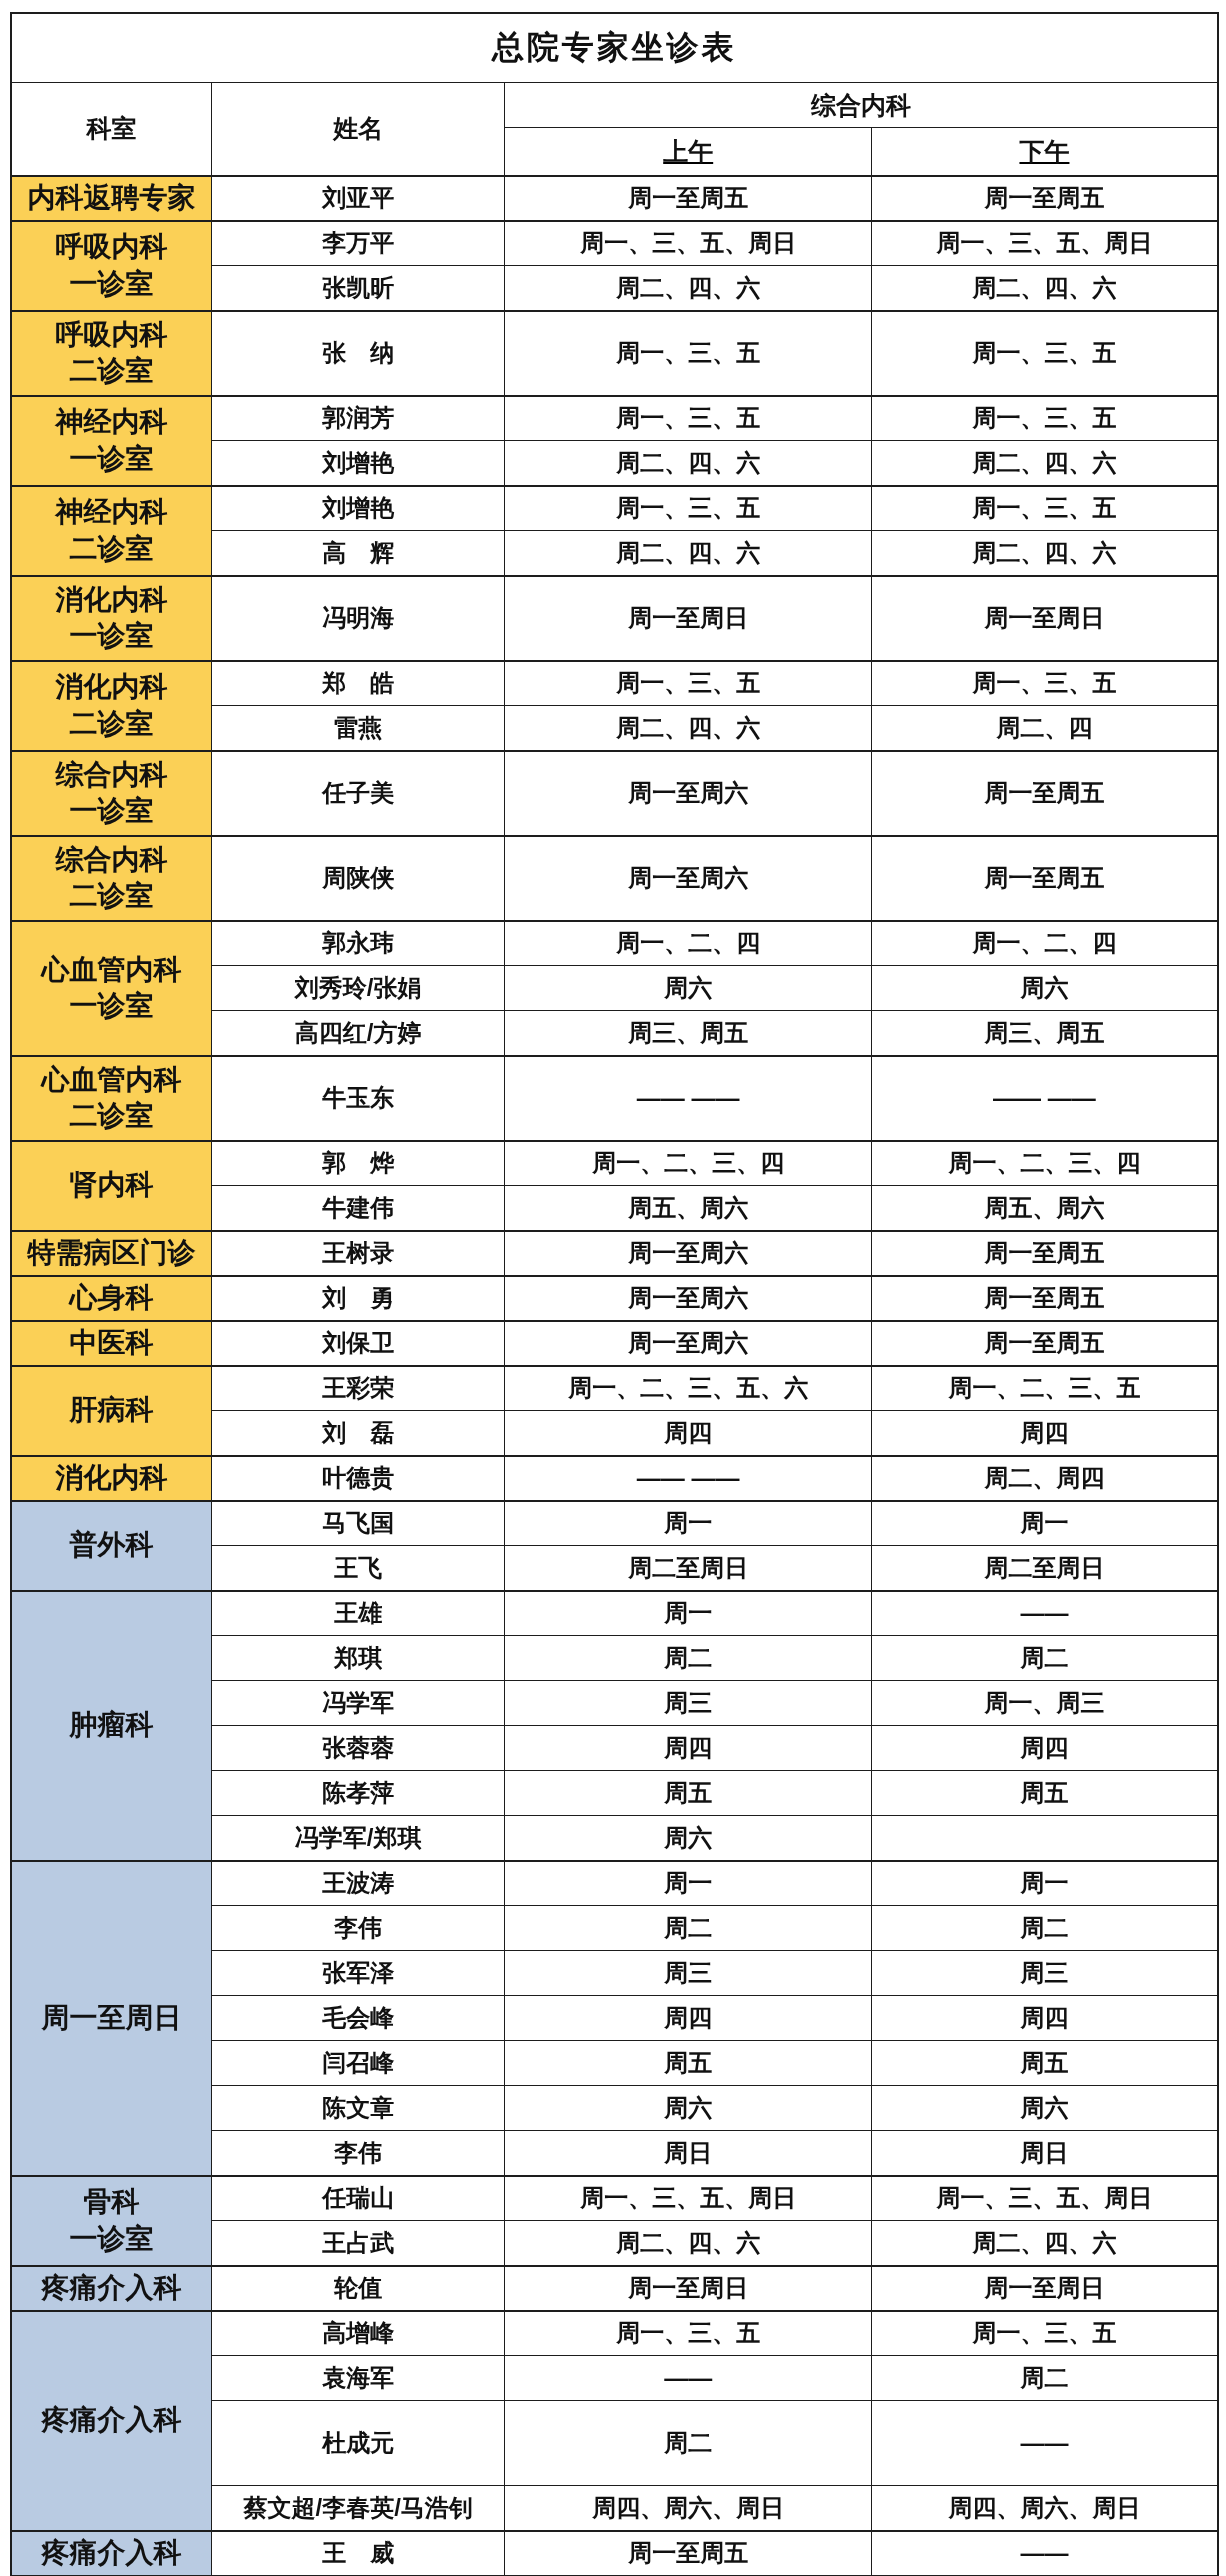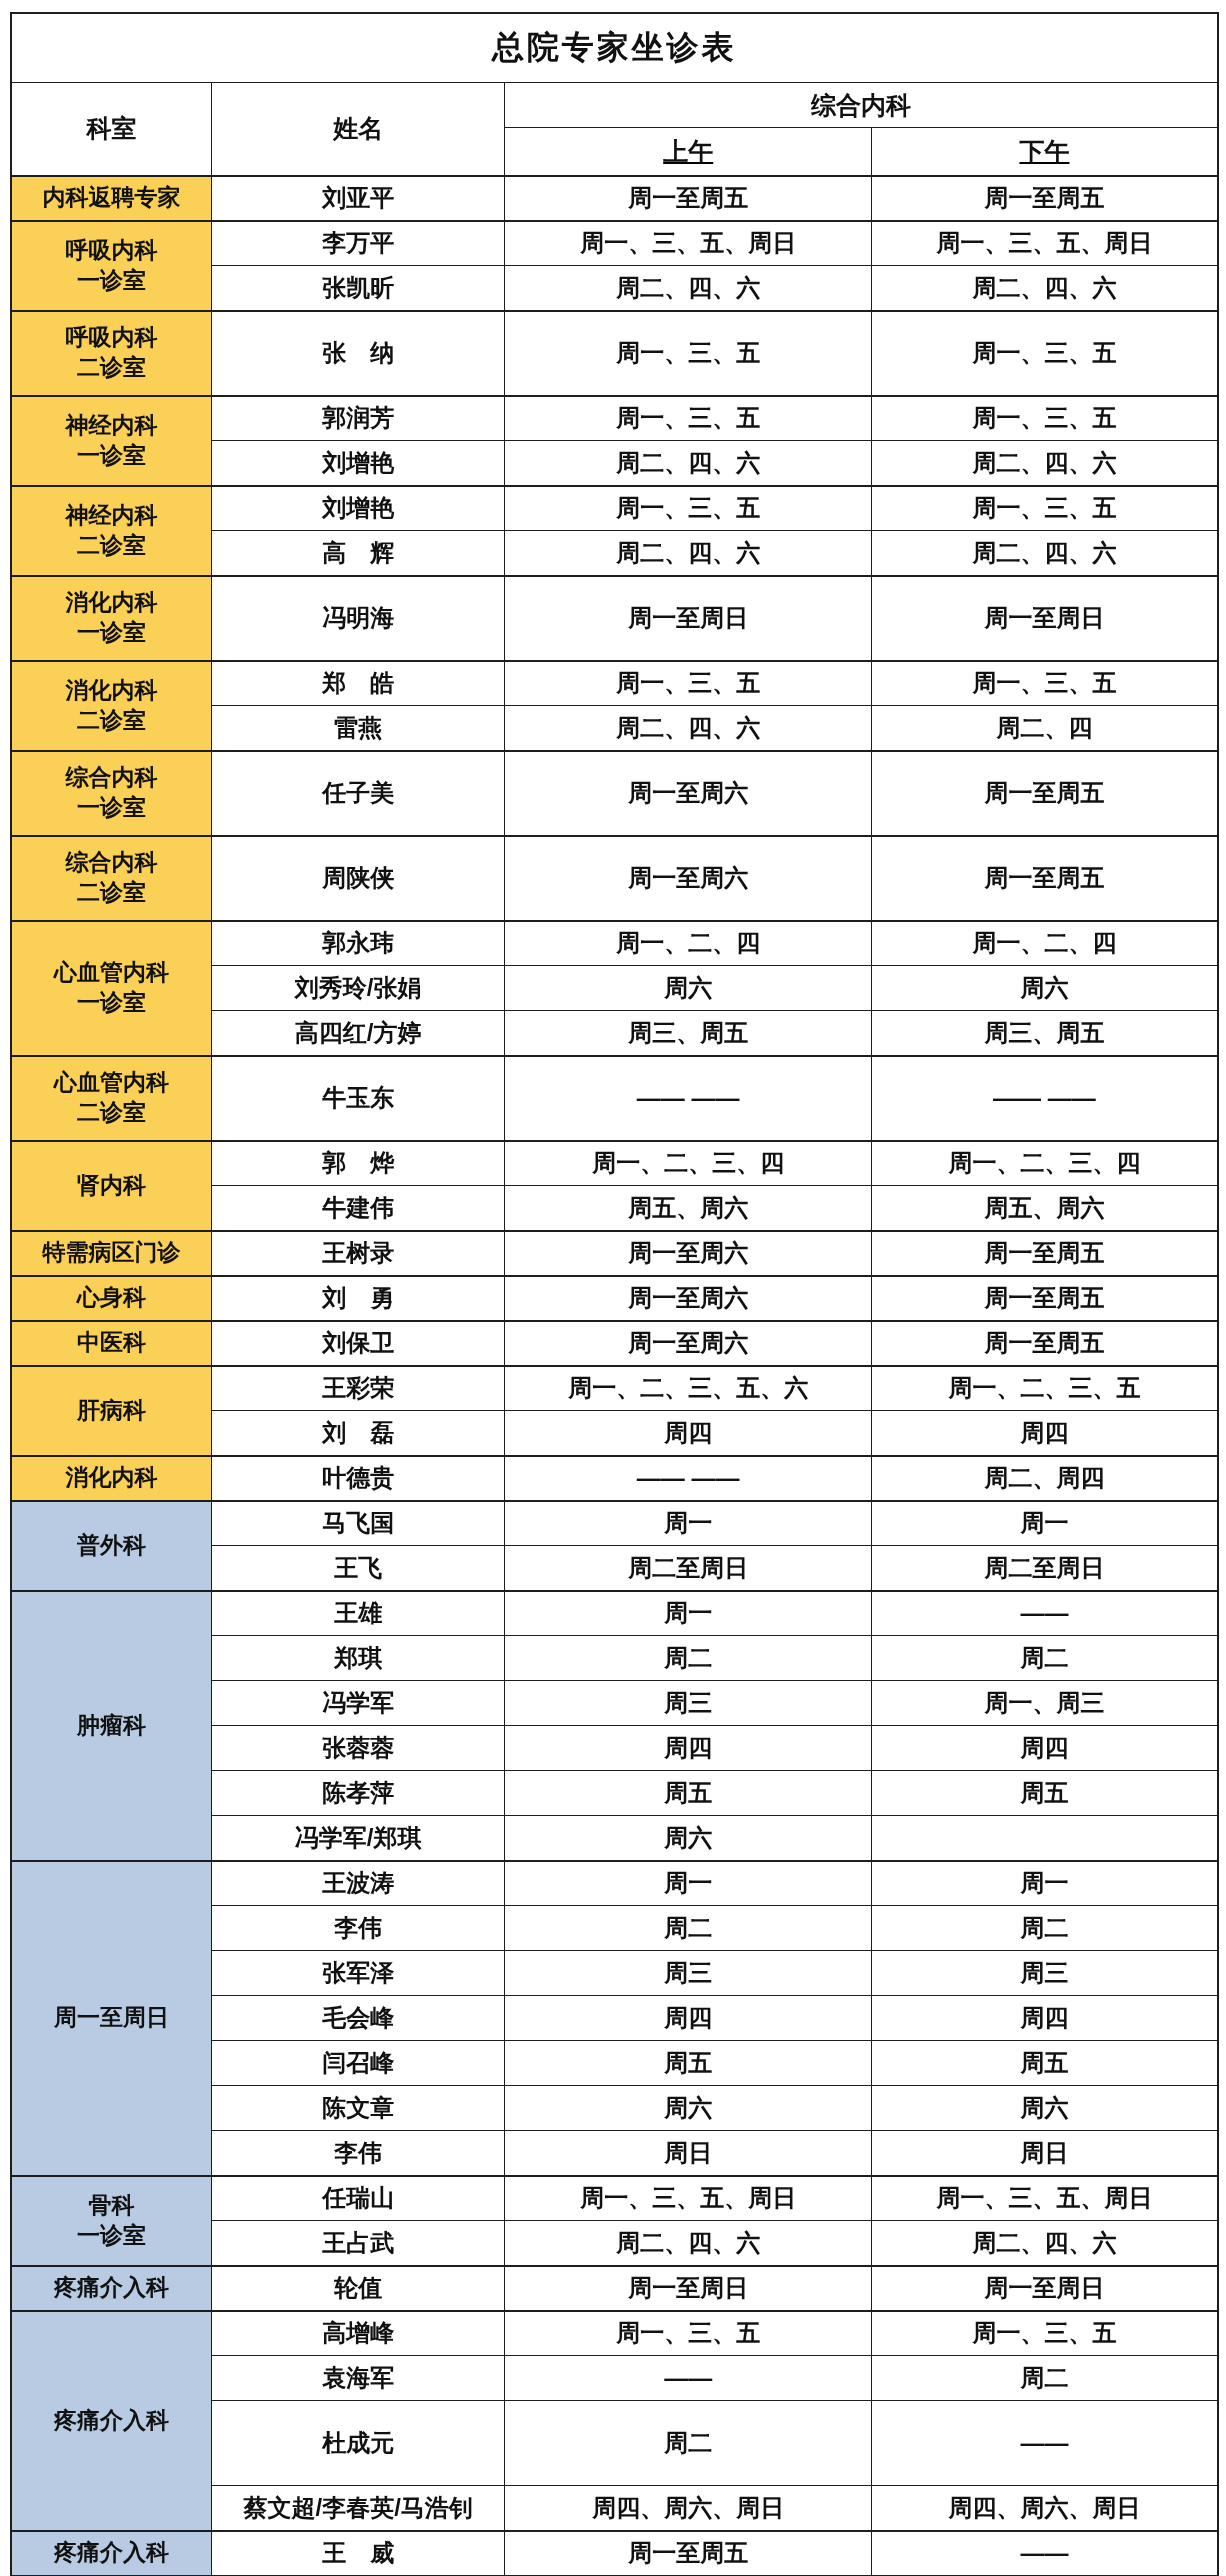--- a/index.html
+++ b/index.html
@@ -18,21 +18,21 @@
     font-weight:bold;color:#111111;padding:0 3.9px;
     overflow:hidden;
   }
   tr{height:45px;}
   tr.tall{height:85px;}
   tr.title-row{height:70px;}
   tr.hdr2{height:48px;text-decoration:underline;}
   .title{font-size:32px;letter-spacing:2.9px;}
   th{font-size:25px;}
   td{font-size:24px;}
-  .dept{white-space:pre-line;line-height:1.3;font-size:23px;}
+  .dept{white-space:pre-line;line-height:1.3;font-size:28px;}
   .dept-y{background:var(--dept-y);}
   .dept-b{background:var(--dept-b);margin-top:24px;}
   tr.sec-top td{border-top-width:2.9px;}
   tr.partial{height:13.6px;}
   tr.partial td{border-bottom-width:0;}
 </style>
 </head>
 <body style="background: rgb(255, 255, 255);">
 
 <div class="wrap">

